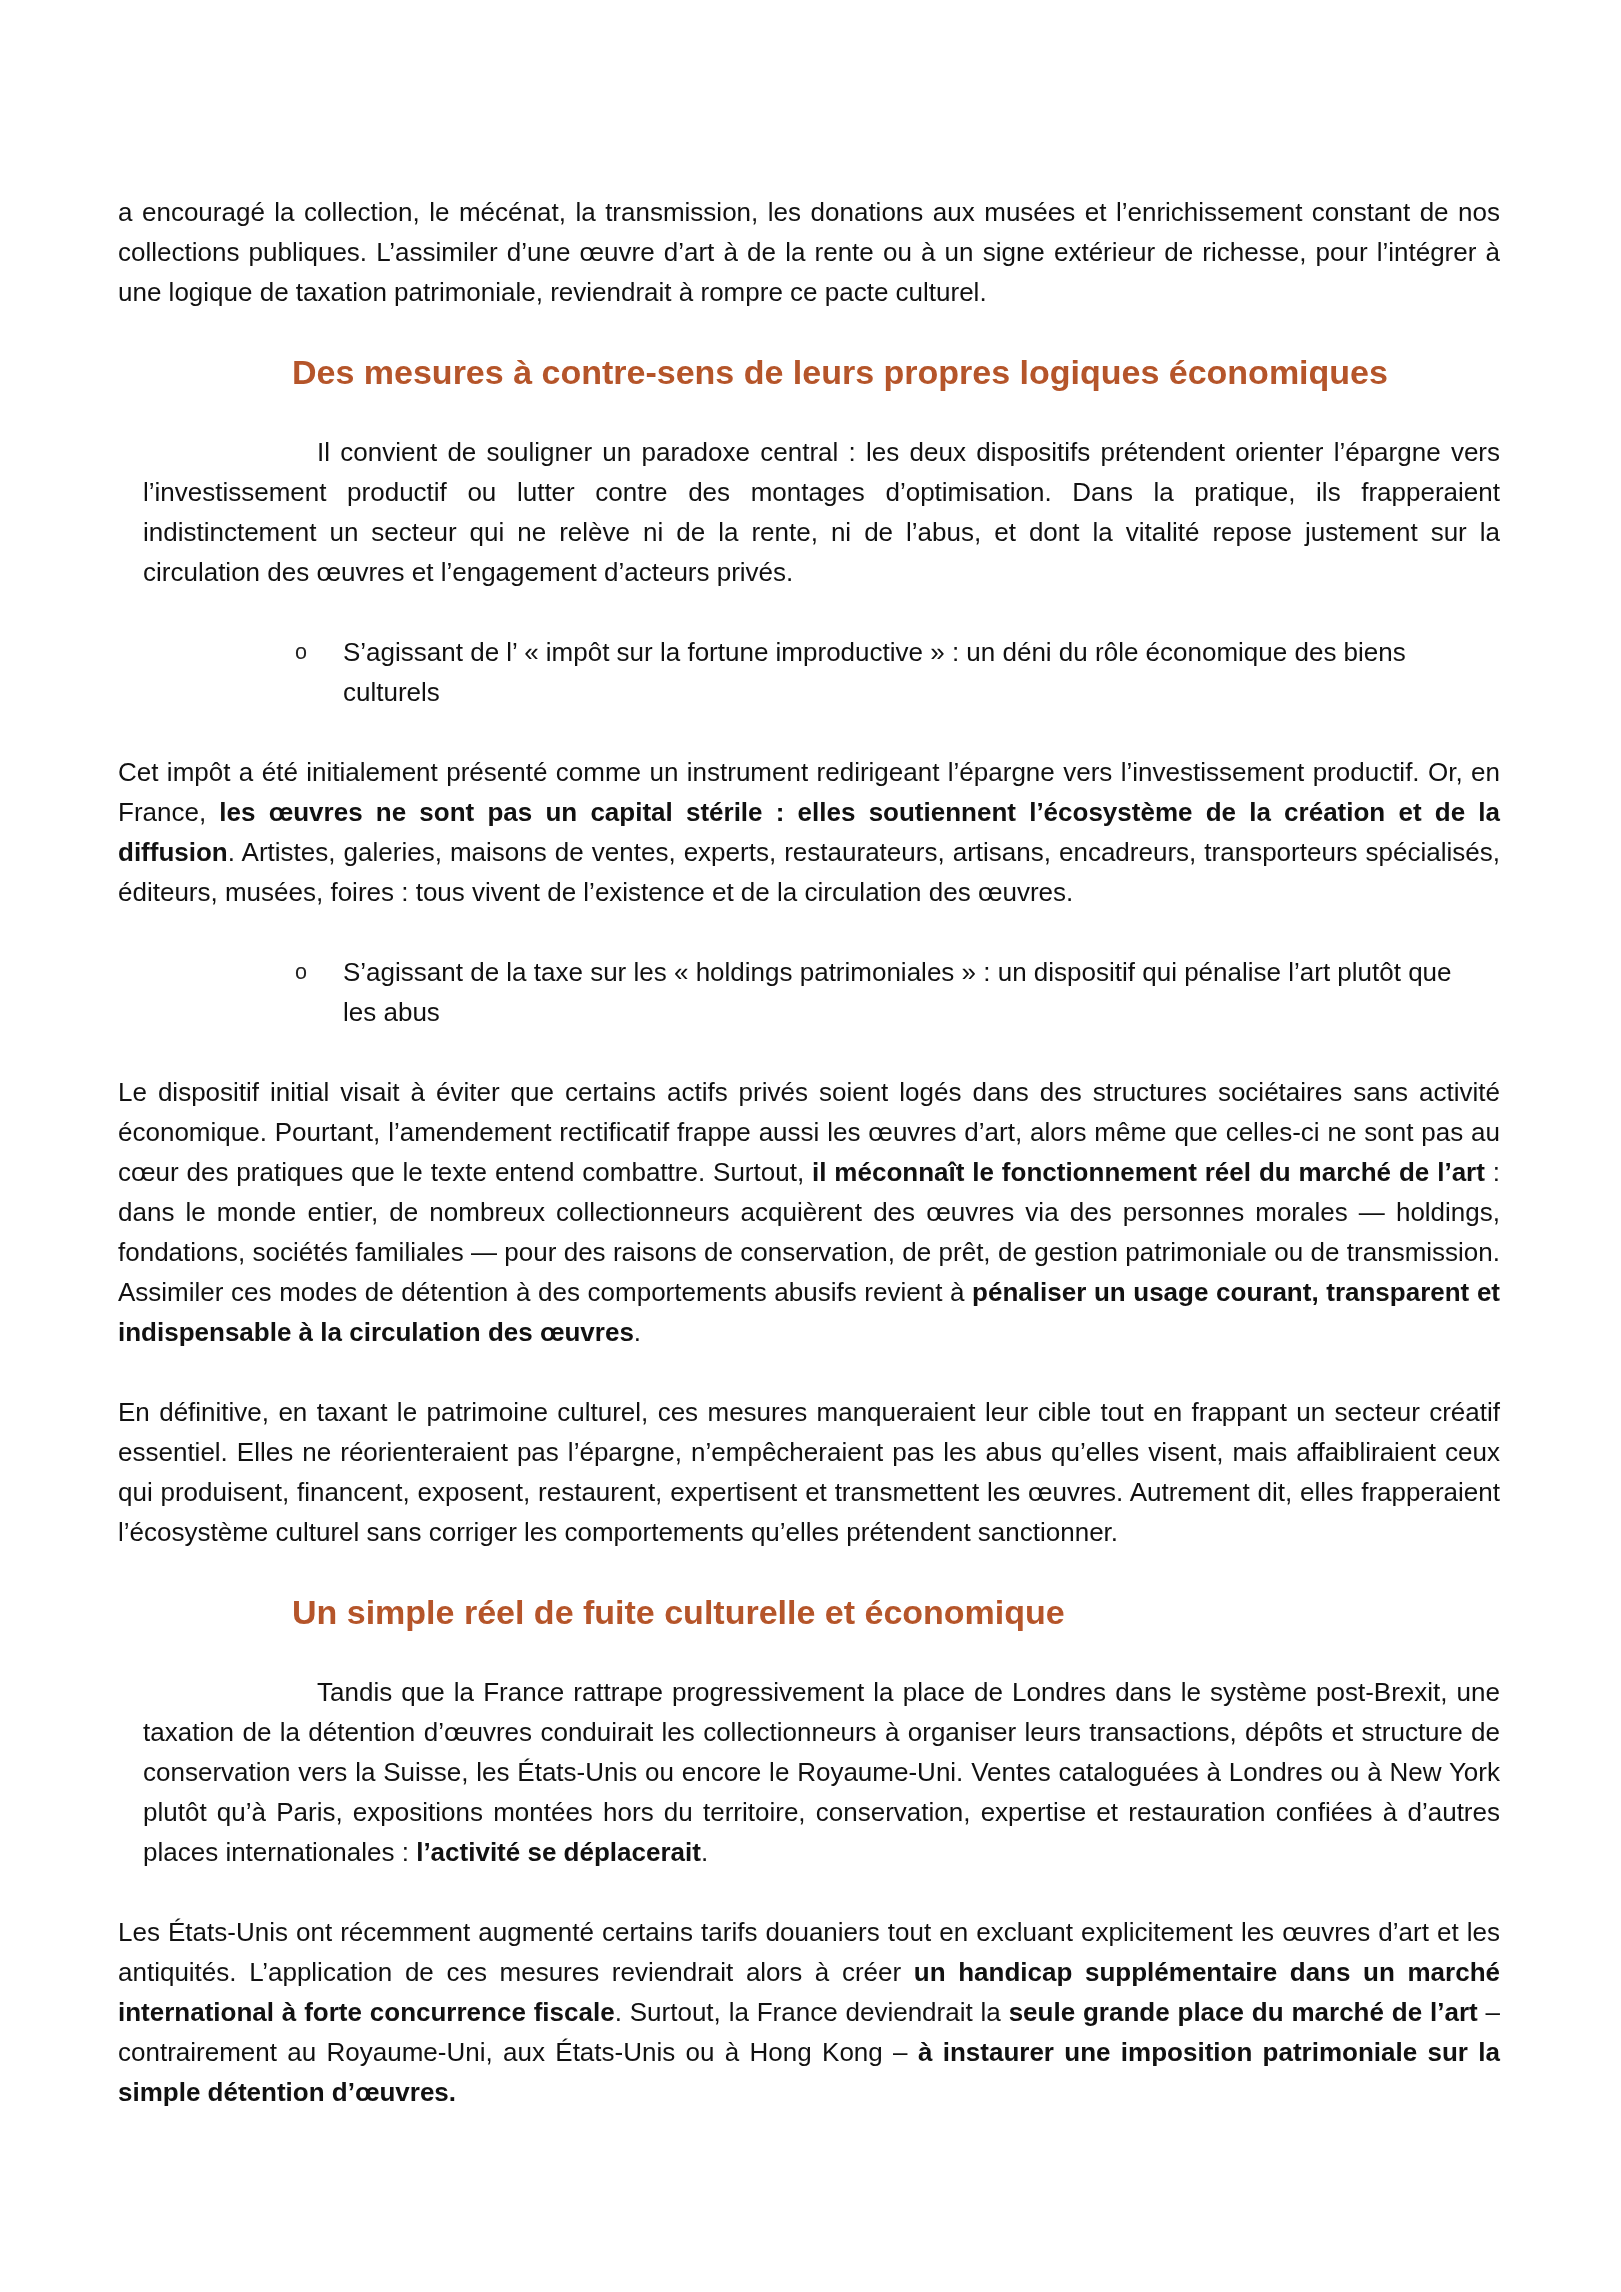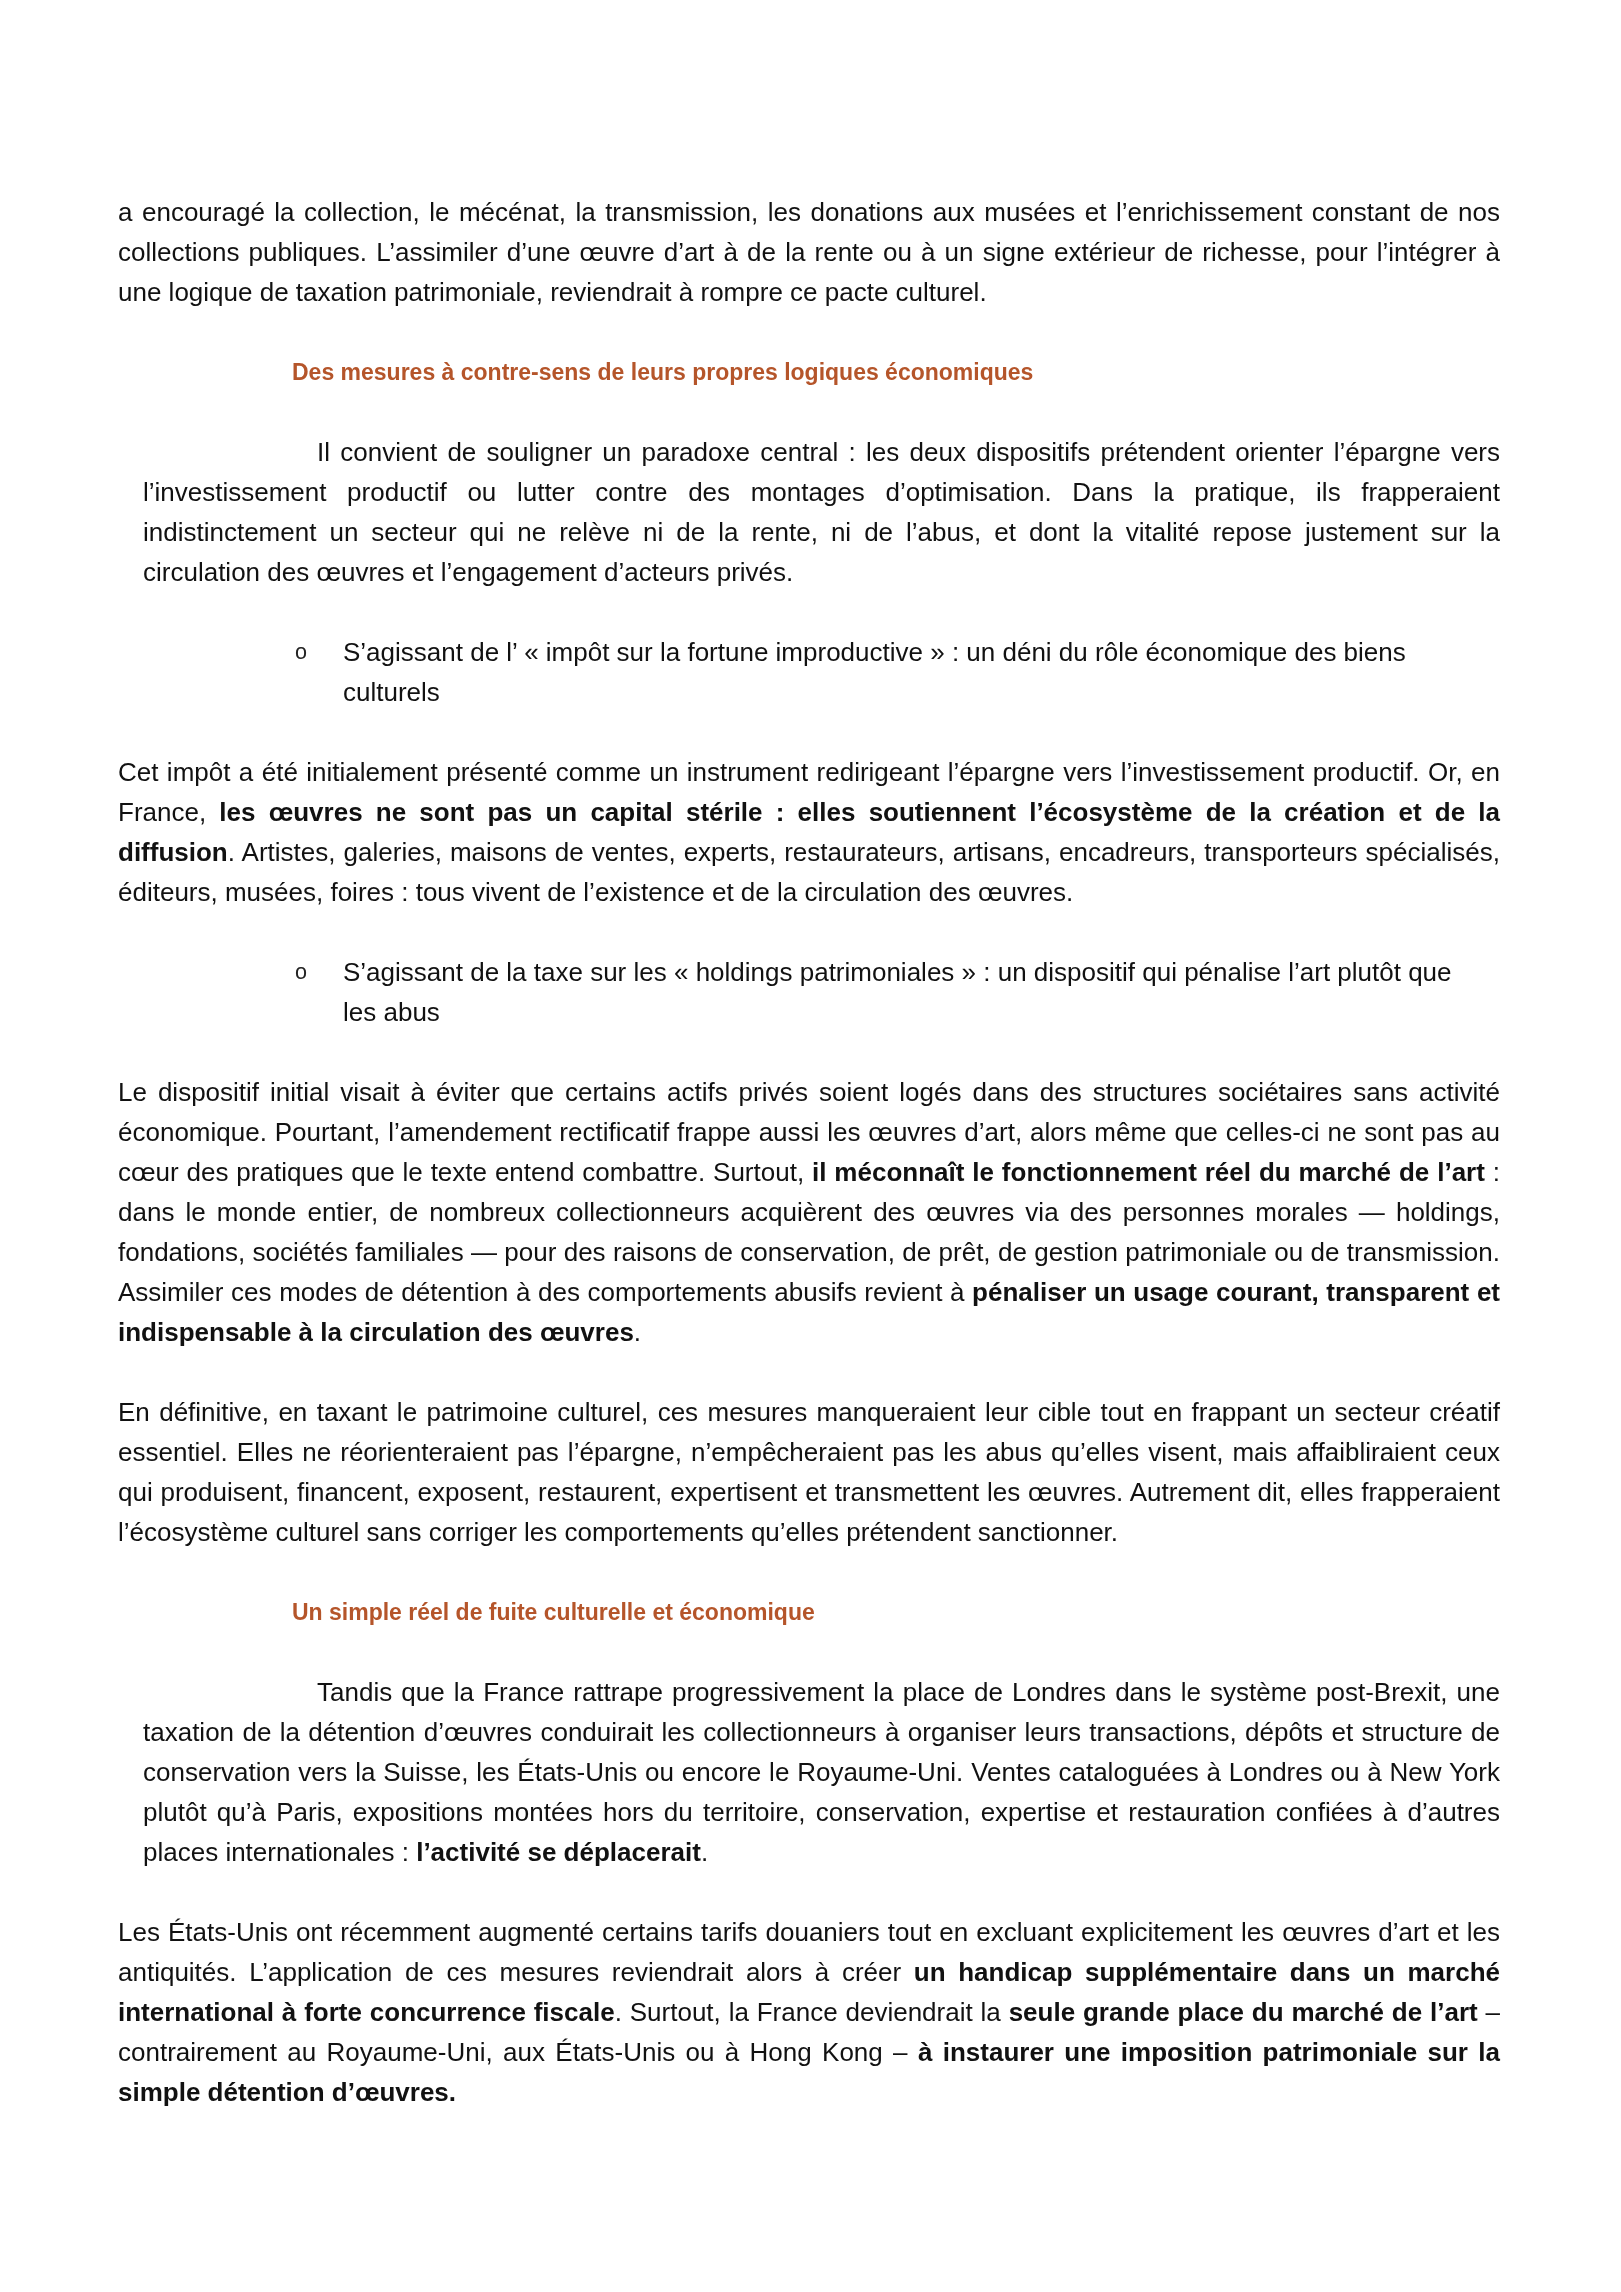--- a/index.html
+++ b/index.html
@@ -34,21 +34,21 @@
       margin-left: 25px;
     }
     .para b {
       font-weight: bold;
     }
     .heading {
       margin: 0 0 40px 0;
       padding-left: 174px;
       font-weight: bold;
       color: #B5552A;
-      font-size: 23px;
+      font-size: 34px;
       line-height: 40px;
     }
     .bullet {
       position: relative;
       margin: 0 0 40px 0;
       padding-left: 225px;
       padding-right: 29px;
       text-align: left;
     }
     .bullet .mark {

